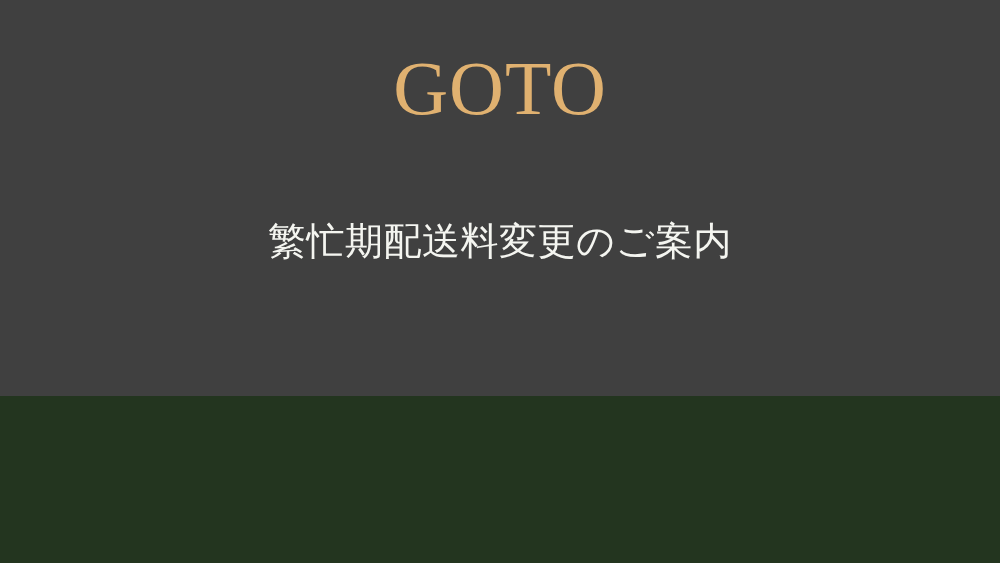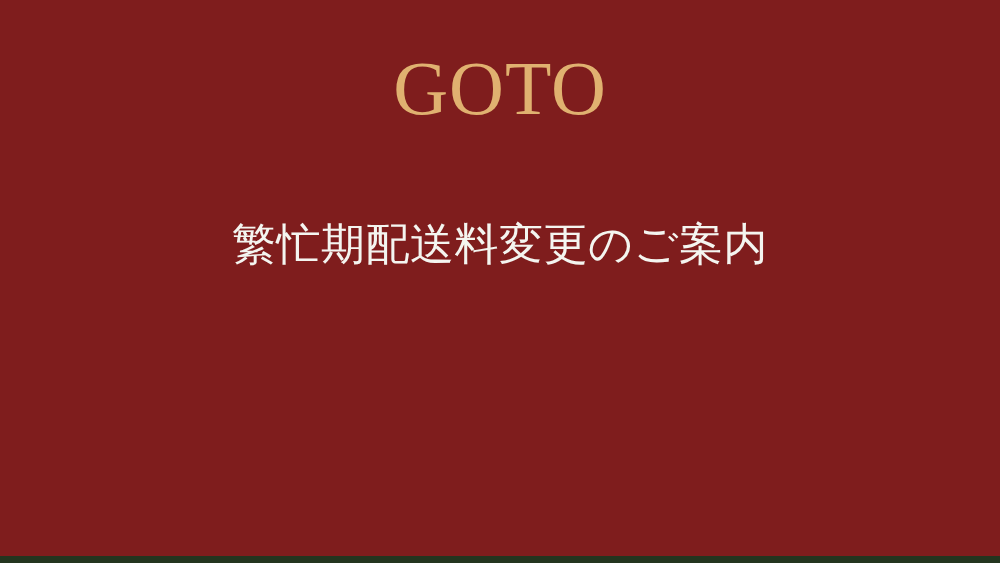--- a/index.html
+++ b/index.html
@@ -13,22 +13,22 @@
     height: 563px;
     overflow: hidden;
     background: #23351f;
     font-family: "Liberation Serif", "DejaVu Serif", serif;
     -webkit-font-smoothing: antialiased;
   }
 
   #banner {
     position: relative;
     width: 1000px;
-    height: 556px;
-    background-color: #7f1d1d;
+    height: 396px;
+    background-color: #404040;
     display: block;
     box-sizing: border-box;
     overflow: hidden;
   }
 
   
   .brand-logo {
     position: absolute;
     top: 50px;
     left: 0;
@@ -63,21 +63,21 @@
     text-align: center;
     white-space: nowrap;
   }
 
   .headline-line-1 {
     font-size: 51px;
     letter-spacing: 0.5px;
   }
 
   .headline-line-2 {
-    font-size: 44px;
+    font-size: 38px;
     letter-spacing: 0.5px;
   }
 </style>
 </head>
 <body>
 
 <div id="banner">
 
   <div class="brand-logo">GOTO</div>
 

